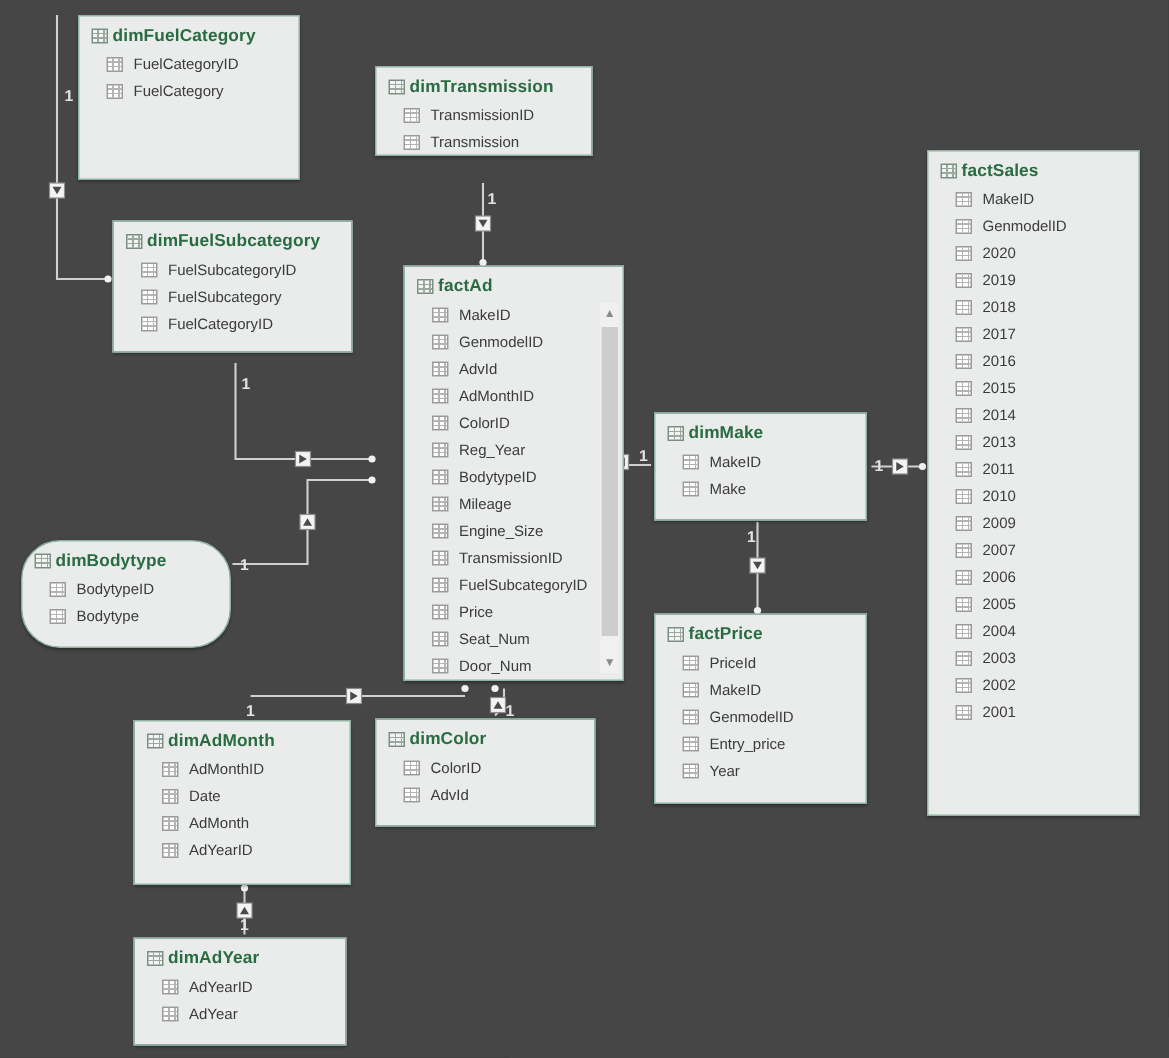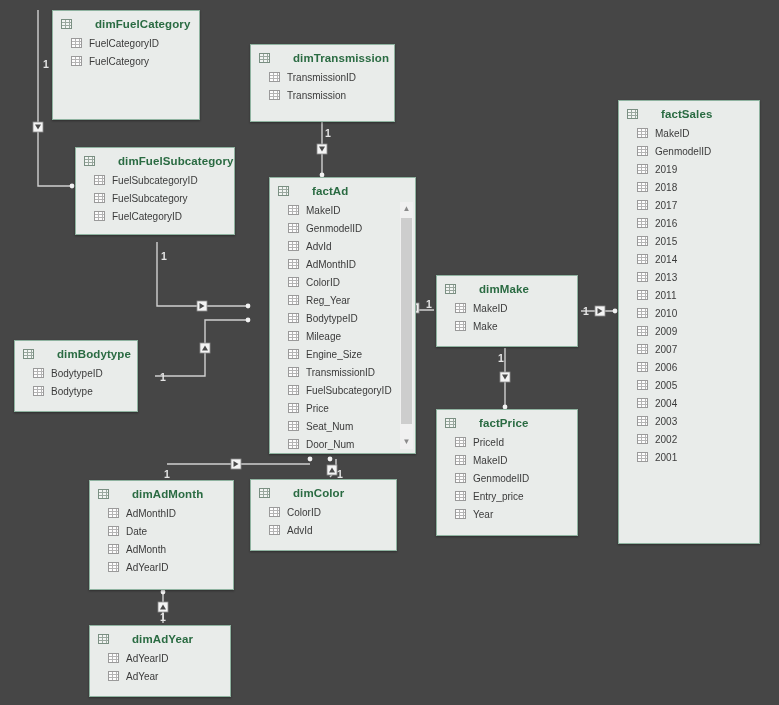--- a/index.html
+++ b/index.html
@@ -19,21 +19,21 @@
 
   .table-card {
     position: absolute;
     background: #e9ecea;
     border: 1px solid #8fb3a0;
     box-shadow: 0 1px 2px rgba(0,0,0,0.35);
   }
   .tbl-header {
     display: flex; align-items: center;
     padding: 7px 8px 4px 8px;
-    gap: 23px;
+    gap: 3px;
   }
   .tbl-title {
     font-size: 11.5px;
     font-weight: bold;
     color: #2a6b42;
     letter-spacing: 0.1px;
     white-space: nowrap;
   }
   .cols { padding: 0 8px 8px 8px; }
   .col-row {
@@ -175,21 +175,21 @@
           <div class="col-row">
             <span class="ic"></span>
             <span class="col-name">FuelCategoryID</span>
           </div>
           <div class="col-row">
             <span class="ic"></span>
             <span class="col-name">FuelCategory</span>
           </div>
         </div>
       </div>
-      <div class="table-card" style="left: 250px; top: 44px; width: 145px; height: 78px;">
+      <div class="table-card" style="left: 250px; top: 44px; width: 145px; height: 60px;">
         <div class="tbl-header">
           <span class="ic hdr"></span>
           <span class="tbl-title">dimTransmission</span>
         </div>
         <div class="cols">
           <div class="col-row">
             <span class="ic"></span>
             <span class="col-name">TransmissionID</span>
           </div>
           <div class="col-row">
@@ -296,20 +296,24 @@
           <div class="col-row">
             <span class="ic"></span>
             <span class="col-name">MakeID</span>
           </div>
           <div class="col-row">
             <span class="ic"></span>
             <span class="col-name">GenmodelID</span>
           </div>
           <div class="col-row">
             <span class="ic"></span>
+            <span class="col-name">2020</span>
+          </div>
+          <div class="col-row">
+            <span class="ic"></span>
             <span class="col-name">2019</span>
           </div>
           <div class="col-row">
             <span class="ic"></span>
             <span class="col-name">2018</span>
           </div>
           <div class="col-row">
             <span class="ic"></span>
             <span class="col-name">2017</span>
           </div>
@@ -380,21 +384,21 @@
           <div class="col-row">
             <span class="ic"></span>
             <span class="col-name">MakeID</span>
           </div>
           <div class="col-row">
             <span class="ic"></span>
             <span class="col-name">Make</span>
           </div>
         </div>
       </div>
-      <div class="table-card" style="left: 14px; top: 340px; width: 124px; height: 72px;">
+      <div class="table-card" style="left: 14px; top: 360px; width: 140px; height: 72px; border-radius: 26px;">
         <div class="tbl-header">
           <span class="ic hdr"></span>
           <span class="tbl-title">dimBodytype</span>
         </div>
         <div class="cols">
           <div class="col-row">
             <span class="ic"></span>
             <span class="col-name">BodytypeID</span>
           </div>
           <div class="col-row">

